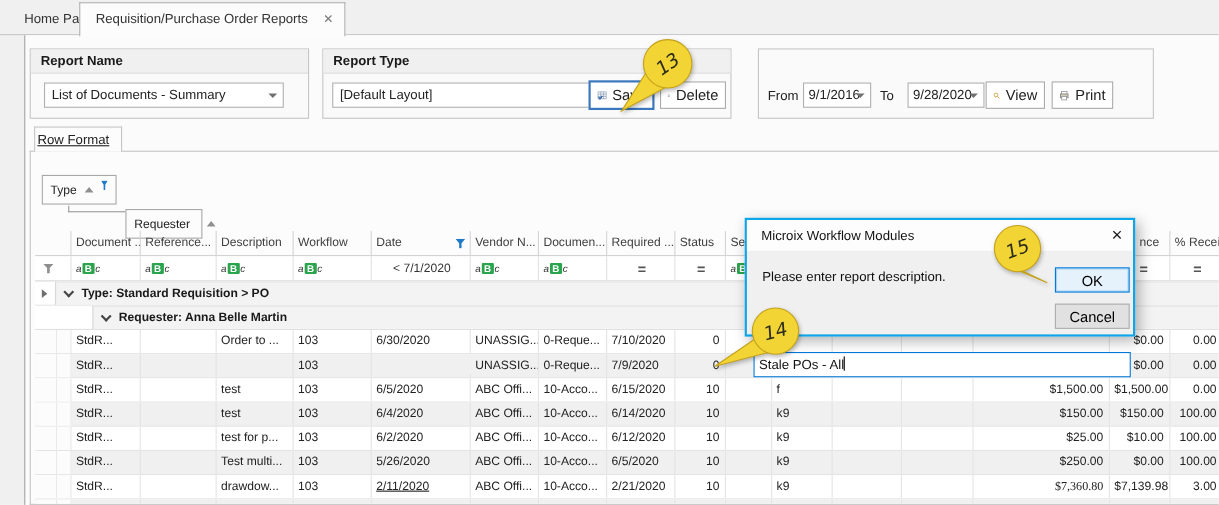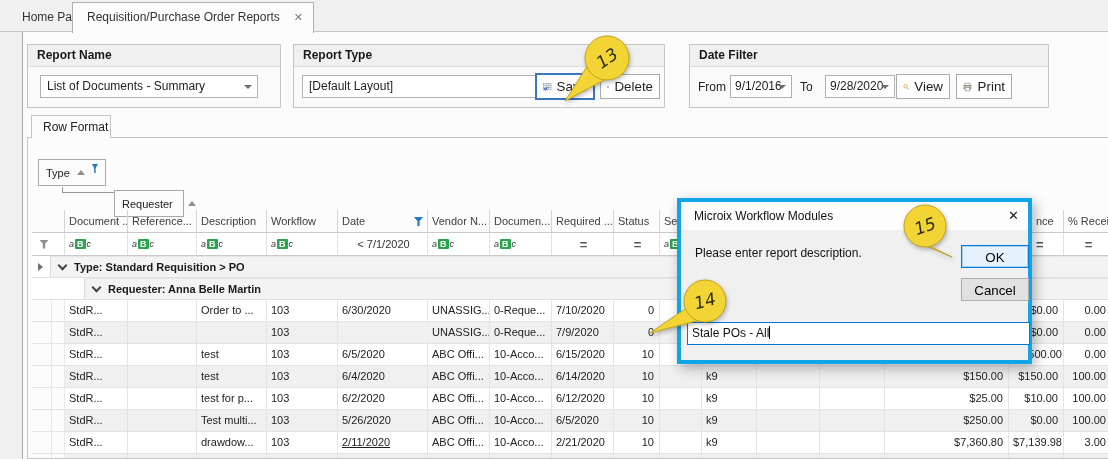--- a/index.html
+++ b/index.html
@@ -21,21 +21,21 @@
   .gbox { position:absolute; top:12px; height:64px; background:#fafafa; border:1px solid #c5c5c5; }
   .gbox-title { height:22px; line-height:21px; padding:0 9px; background:#f0f0f0; border-bottom:1px solid #ddd; font-weight:bold; color:#1a1a1a; }
   .combo { position:absolute; background:#fff; border:1px solid #b0b0b0; height:23px; line-height:21px; padding:0 16px 0 6px; color:#222; white-space:nowrap; overflow:hidden; }
   .dd-arrow { position:absolute; right:5px; top:9px; width:0; height:0; border-left:4px solid transparent; border-right:4px solid transparent; border-top:4px solid #707070; }
   .btn { position:absolute; background:#fff; border:1px solid #ababab; display:flex; align-items:center; justify-content:center; gap:5px; color:#222; }
   .btn.hl { border:2px solid #3a77bc; }
   .lbl { position:absolute; line-height:23px; color:#222; }
   .mag { display:inline-block; }
 
   
-  .rf-tab { position:absolute; left:8px; top:83px; width:80px; height:23px; background:#fcfcfc; border:1px solid #c5c5c5; border-bottom:none; line-height:23px; padding-left:11px; z-index:2; }
+  .rf-tab { position:absolute; left:8px; top:83px; width:80px; height:23px; background:#fcfcfc; border:1px solid #c5c5c5; border-bottom:none; line-height:23px; padding-left:2px; z-index:2;text-decoration:underline; }
   .grid-panel { position:absolute; left:4px; top:105px; width:1082px; height:322px; background:#fcfcfc; border:1px solid #c5c5c5; border-right:none; overflow:hidden; }
 
   
   .gb-box { position:absolute; background:#fcfcfc; border:1px solid #a8a8a8; height:27px; display:flex; align-items:center; padding:0 7px; gap:7px; font-size:11px; color:#222; }
   .sort-up { width:0; height:0; border-left:4px solid transparent; border-right:4px solid transparent; border-bottom:5px solid #8f8f8f; }
   .gb-link { position:absolute; border-left:1px solid #9a9a9a; border-bottom:1px solid #9a9a9a; }
 
   
   .grid { position:absolute; left:4px; top:72px; width:1090px; font-size:11px; }
   .gcell { flex:none; padding:0 2px 0 4px; overflow:hidden; white-space:nowrap; position:relative; }
@@ -60,21 +60,21 @@
   .exp { position:absolute; left:6px; top:7px; width:0; height:0; border-top:4px solid transparent; border-bottom:4px solid transparent; border-left:5px solid #6f6f6f; }
 
   .drow { display:flex; height:22px; background:#fff; border-bottom:1px solid #e4e4e4; }
   .drow.alt { background:#f0f0f0; }
   .drow.partial { height:5px; overflow:hidden; border-bottom:none; }
   .dcell { border-right:1px solid #e4e4e4; line-height:21px; color:#222; }
   .ind { background:#fcfcfc; border-right:1px solid #e8e8e8; }
   .ra { text-align:right; padding-right:5px; }
 
   
-  .dialog { position:absolute; left:677px; top:198px; width:355px; height:166px; background:#f0f0f0; border:4px solid #0ea5e9; box-shadow:3px 4px 12px rgba(0,0,0,.3); z-index:10; }
+  .dialog { position:absolute; left:677px; top:198px; width:355px; height:108px; background:#f0f0f0; border:2px solid #0ea5e9; box-shadow:3px 4px 12px rgba(0,0,0,.3); z-index:10; }
   .dlg-titlebar { position:absolute; left:0; top:0; right:0; height:28px; background:#fdfdfd; }
   .dlg-title { position:absolute; left:13px; top:7px; color:#111; }
   .dlg-close { position:absolute; right:9px; top:6px; font-size:13px; color:#222; cursor:default; }
   .dlg-msg { position:absolute; left:14px; top:44px; color:#111; }
   .dlg-btn { position:absolute; left:280px; width:68px; height:23px; text-align:center; line-height:21px; }
   .dlg-ok { top:43px; background:#e5f1fb; border:1px solid #0078d7; box-shadow:0 0 0 1px #a6d2f2 inset; }
   .dlg-cancel { top:76px; background:#e1e1e1; border:1px solid #adadad; }
   .dlg-input { position:absolute; left:6px; top:120px; width:343px; height:23px; background:#fff; border:1px solid #0078d7; line-height:21px; padding:0 4px; color:#111; }
   .caret { display:inline-block; width:1px; height:13px; background:#000; vertical-align:-2px; }
 
@@ -132,21 +132,20 @@
           <line x1="1" y1="8" x2="14" y2="8" stroke="#7c93ad"></line>
           <line x1="5.5" y1="1" x2="5.5" y2="12" stroke="#7c93ad"></line>
           <line x1="10" y1="1" x2="10" y2="12" stroke="#7c93ad"></line>
           <path d="M2.5 7.5 l5 5 M7.5 7.5 l-5 5" stroke="#c82b2b" stroke-width="2"></path>
         </svg>
         <span>Delete</span>
       </button>
     </div>
 
     <div class="gbox" style="left:666px;width:360px;">
-      <div class="gbox-title">Date Filter</div>
       <span class="lbl" style="left:8px;top:31px;">From</span>
       <div class="combo" style="left:40px;top:30px;width:62px;padding-left:4px;">
         <span>9/1/2016</span>
         <span class="dd-arrow"></span>
       </div>
       <span class="lbl" style="left:110px;top:31px;">To</span>
       <div class="combo" style="left:135px;top:30px;width:70px;padding-left:4px;">
         <span>9/28/2020</span>
         <span class="dd-arrow"></span>
       </div>
@@ -419,21 +418,21 @@
               <div class="gcell dcell" style="width: 71px;">103</div>
               <div class="gcell dcell" style="width: 90px; text-decoration: underline;">2/11/2020</div>
               <div class="gcell dcell" style="width: 62px;">ABC Offi...</div>
               <div class="gcell dcell" style="width: 62px;">10-Acco...</div>
               <div class="gcell dcell" style="width: 62px;">2/21/2020</div>
               <div class="gcell dcell ra" style="width: 46px;">10</div>
               <div class="gcell dcell" style="width: 42px;"></div>
               <div class="gcell dcell" style="width: 55px;">k9</div>
               <div class="gcell dcell" style="width: 63px;"></div>
               <div class="gcell dcell" style="width: 65px;"></div>
-              <div class="gcell dcell ra" style="width: 124px;">$7,360.80</div>
+              <div class="gcell dcell ra" style="width: 124px; font-family: Liberation Serif, serif;">$7,360.80</div>
               <div class="gcell dcell ra" style="width: 55px;">$7,139.98</div>
               <div class="gcell dcell ra" style="width: 48px;">3.00</div>
             </div>
           </div>
         <div class="drow alt partial">
             <div class="gcell ind" style="width: 20px;"></div>
             <div class="gcell ind" style="width: 13px;"></div>
             <div class="gcell dcell" style="width: 63px;"></div>
             <div class="gcell dcell" style="width: 69px;"></div>
             <div class="gcell dcell" style="width: 70px;"></div>

